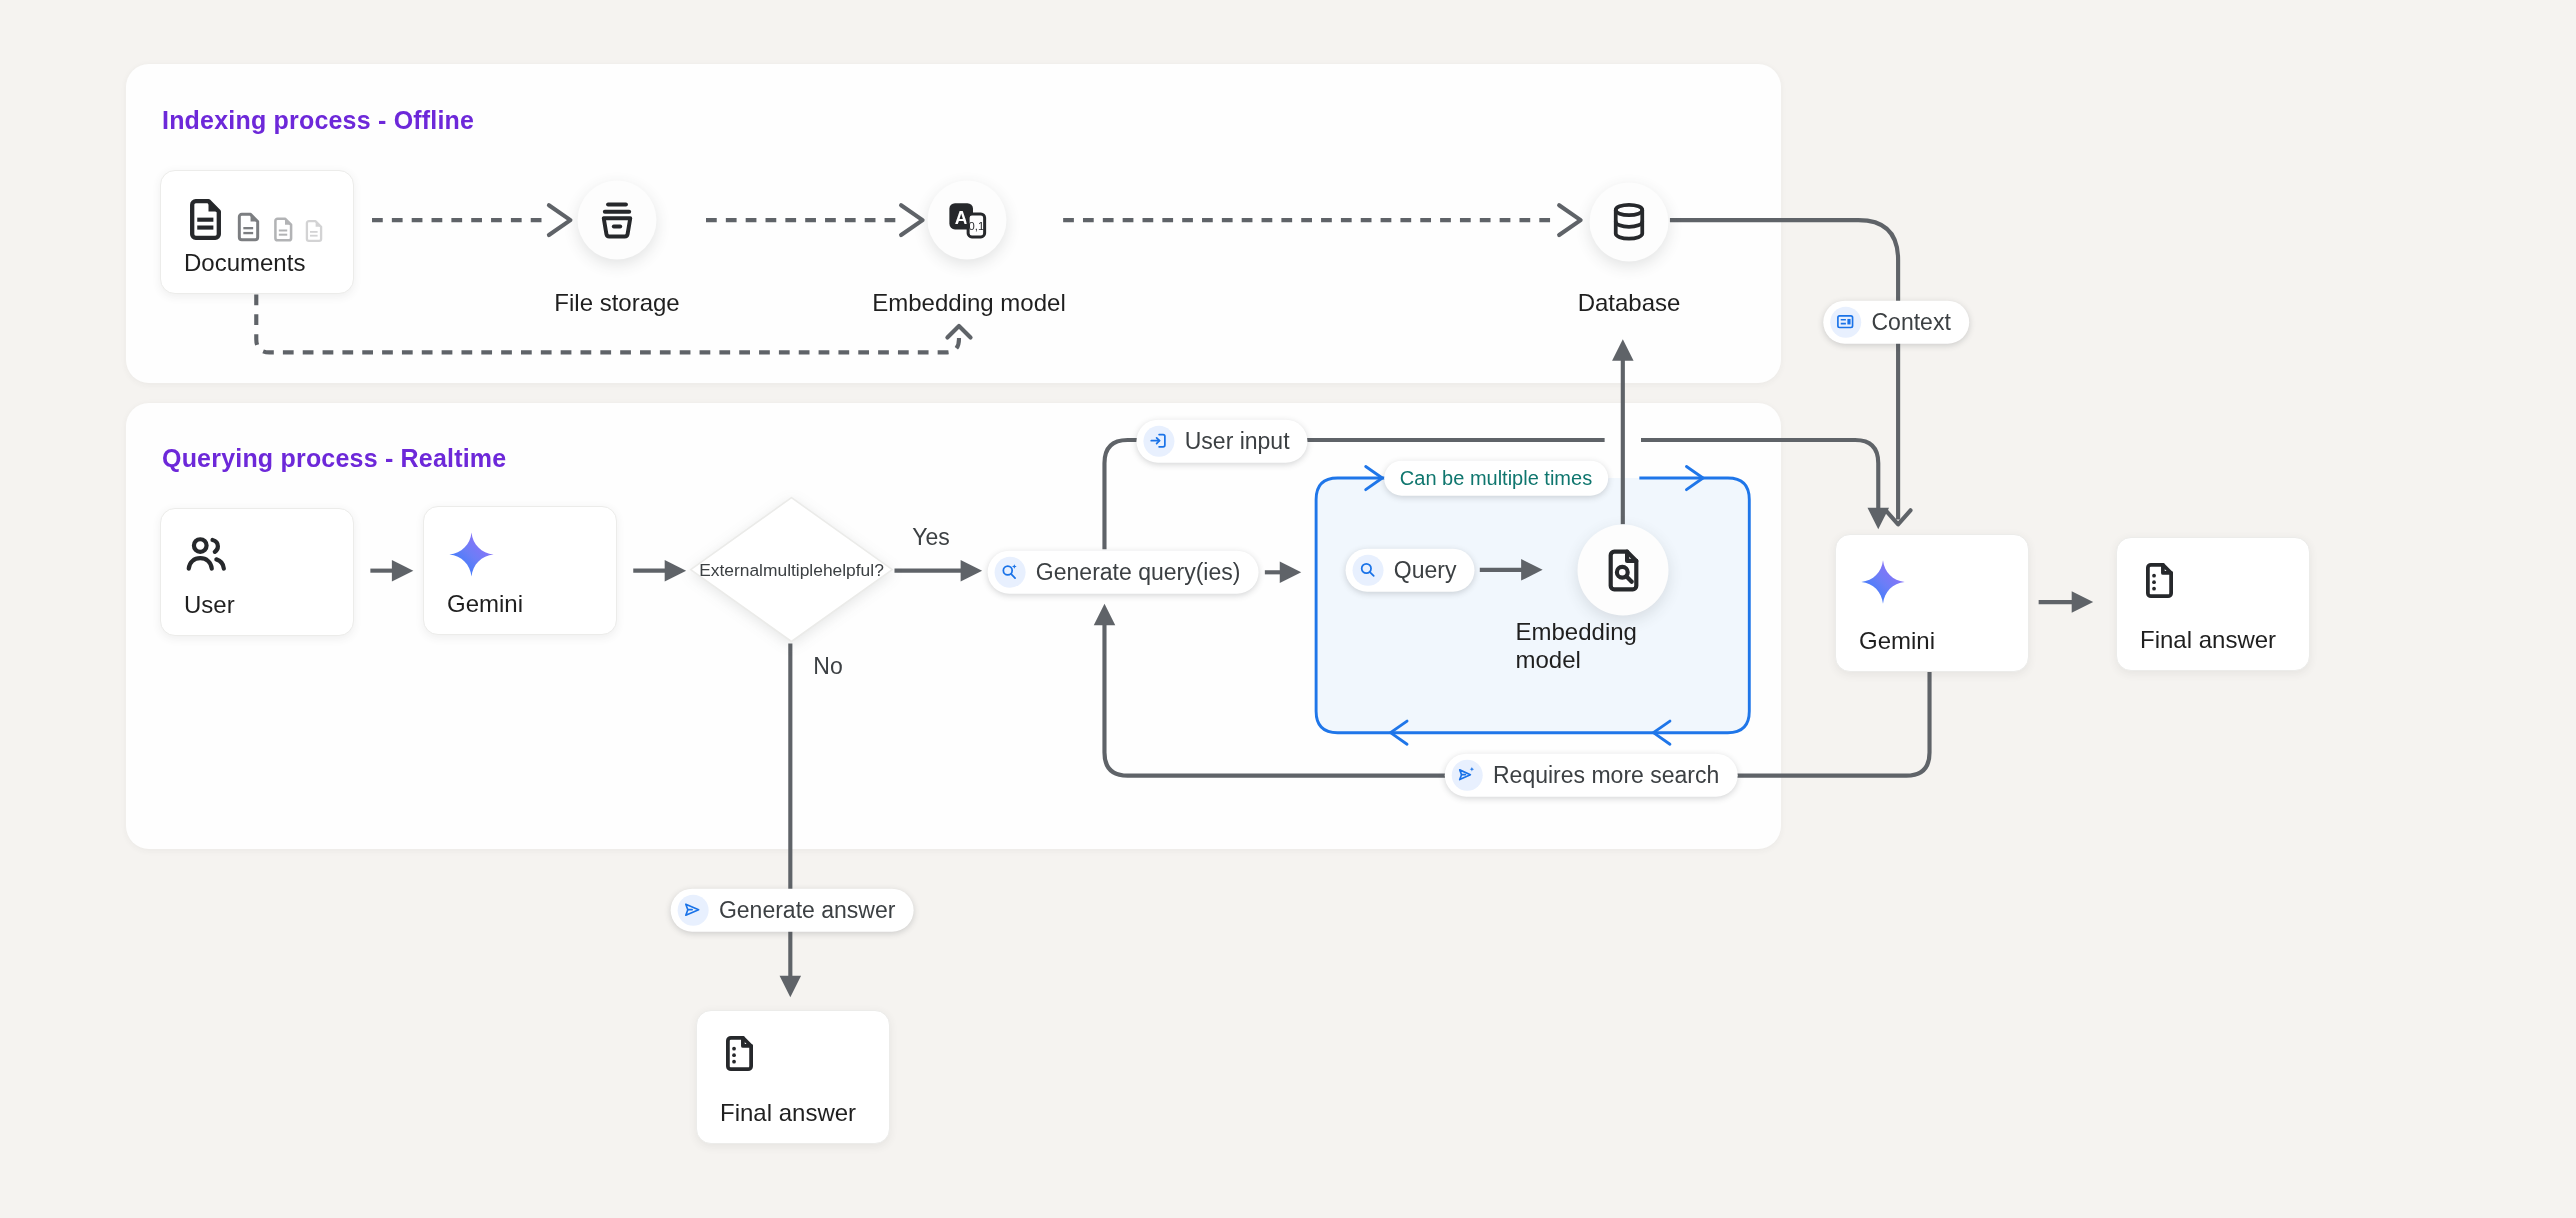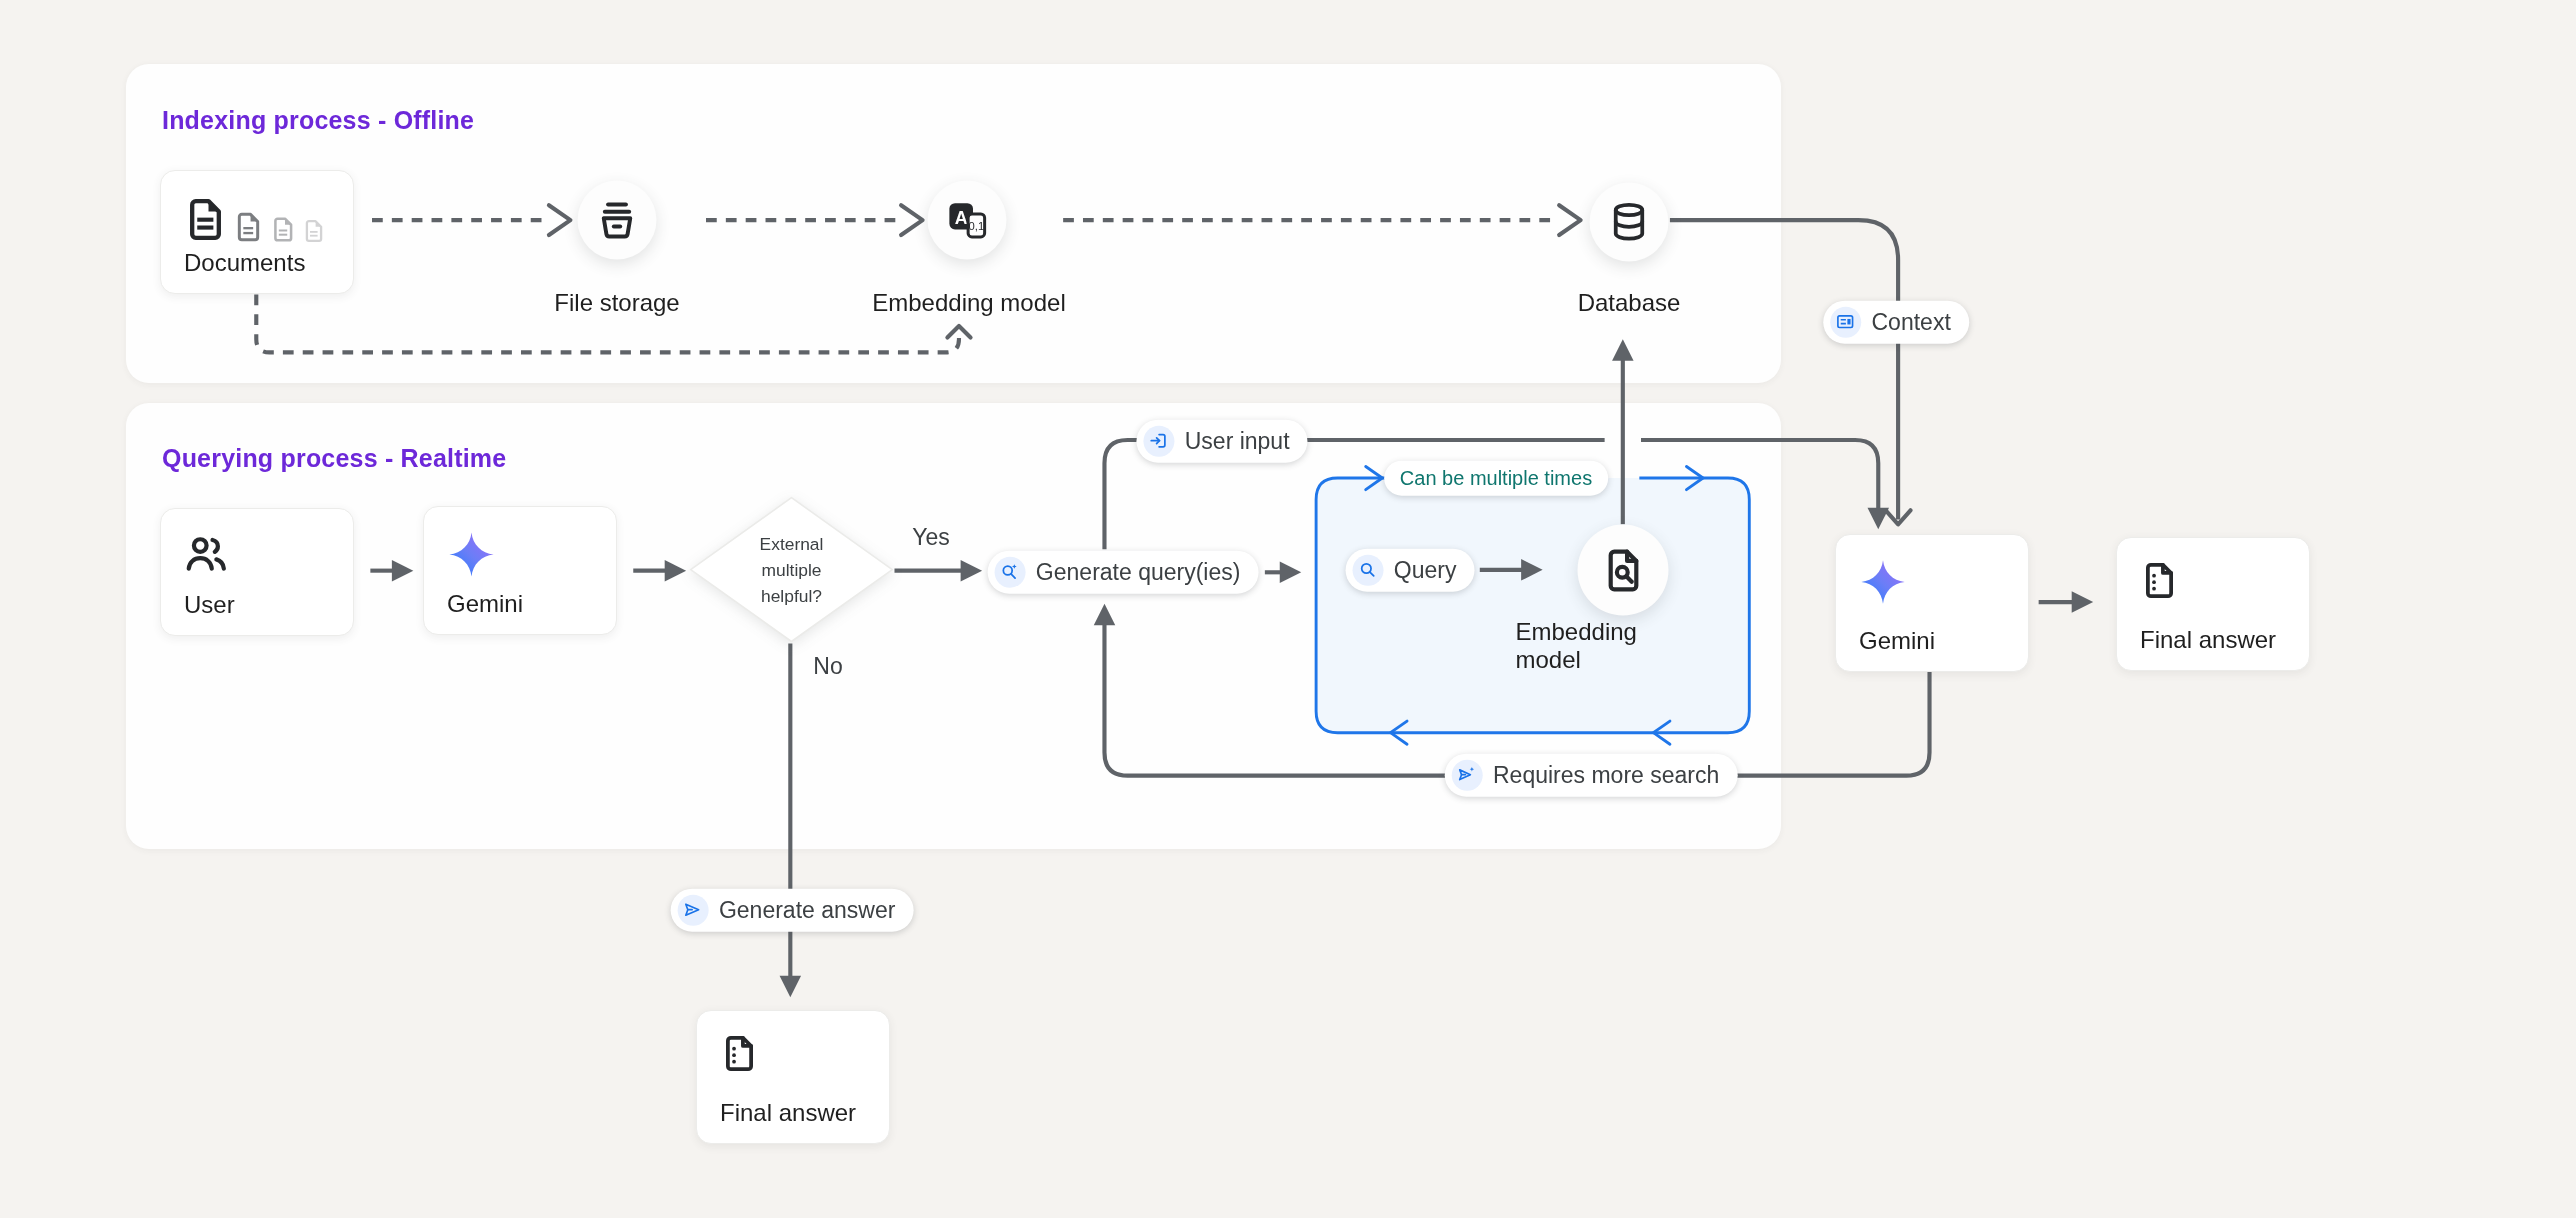--- a/index.html
+++ b/index.html
@@ -26,21 +26,21 @@
   .pill{position:absolute;transform:translate(-50%,-50%);display:inline-flex;align-items:center;gap:10.7px;
         background:#fff;border-radius:826px;padding:5.8px 18px 5.8px 6.6px;
         box-shadow:0 1.7px 6.6px rgba(60,64,67,.22);font-size:23px;color:#3c4043;white-space:nowrap;z-index:4;}
   .pill .chip{width:31px;height:31px;border-radius:50%;background:#e8f0fe;display:flex;align-items:center;justify-content:center;flex:0 0 auto;}
   .pill.plain{padding:5.8px 15.7px;font-size:20px;gap:0;color:#0f766e;}
 
   .edge-label{position:absolute;transform:translate(-50%,-50%);font-size:23px;color:#3c4043;z-index:3;}
 
   .diamond-wrap{position:absolute;left:689px;top:496px;width:205px;height:147px;z-index:3;}
   .diamond-wrap svg{position:absolute;inset:0;filter:drop-shadow(0 3.3px 6.6px rgba(60,64,67,.12));}
-  .dtext{position:absolute;inset:0;display:flex;flex-direction:column;align-items:center;justify-content:center;
+  .dtext{position:absolute;inset:0;display:flex;flex-direction:row;align-items:center;justify-content:center;
          font-size:17.4px;line-height:26px;color:#3c4043;text-align:center;}
 </style>
 </head>
 <body>
 
 <svg width="0" height="0" style="position:absolute">
   <defs>
     <linearGradient id="gemgrad" x1="0%" y1="100%" x2="100%" y2="0%">
       <stop offset="0%" stop-color="#217bfe"></stop>
       <stop offset="48%" stop-color="#6a7ef7"></stop>

